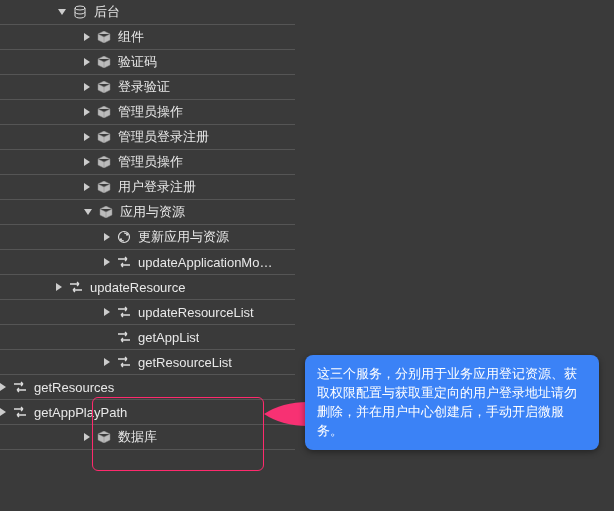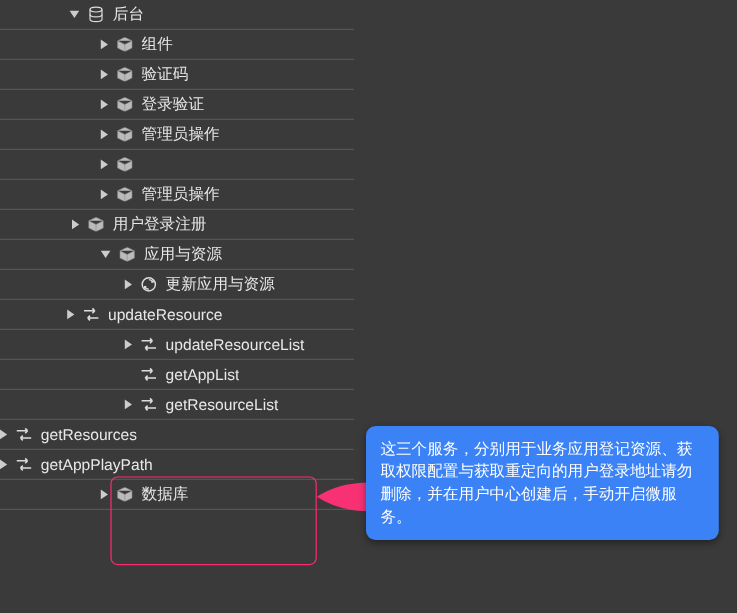--- a/index.html
+++ b/index.html
@@ -150,31 +150,32 @@
       </span>
     <span class="label">管理员操作</span>
   </div>
   <div class="row" style="padding-left:84px">
     <span class="arrow right"></span>
     <span class="icon">
         <svg width="14" height="12" viewBox="0 0 14 12">
           <path d="M1 3 L7 0 L13 3 L13 9 L7 12 L1 9 Z M1 3 L7 6 L13 3 M7 6 L7 12" fill="#bbb" stroke="#888" stroke-width="0.5"></path>
         </svg>
       </span>
+    <span class="label">管理员登录注册</span>
   </div>
   <div class="row" style="padding-left:84px">
     <span class="arrow right"></span>
     <span class="icon">
         <svg width="14" height="12" viewBox="0 0 14 12">
           <path d="M1 3 L7 0 L13 3 L13 9 L7 12 L1 9 Z M1 3 L7 6 L13 3 M7 6 L7 12" fill="#bbb" stroke="#888" stroke-width="0.5"></path>
         </svg>
       </span>
     <span class="label">管理员操作</span>
   </div>
-  <div class="row" style="padding-left:60px">
+  <div class="row" style="padding-left:84px">
     <span class="arrow right"></span>
     <span class="icon">
         <svg width="14" height="12" viewBox="0 0 14 12">
           <path d="M1 3 L7 0 L13 3 L13 9 L7 12 L1 9 Z M1 3 L7 6 L13 3 M7 6 L7 12" fill="#bbb" stroke="#888" stroke-width="0.5"></path>
         </svg>
       </span>
     <span class="label">用户登录注册</span>
   </div>
 
   <div class="row" style="padding-left:84px">
@@ -192,20 +193,29 @@
     <span class="icon">
         <svg width="14" height="14" viewBox="0 0 14 14">
           <circle cx="7" cy="7" r="5.5" fill="none" stroke="#ddd" stroke-width="1.2"></circle>
           <path d="M7 3a4 4 0 0 1 3.5 2M7 11a4 4 0 0 1-3.5-2" fill="none" stroke="#ddd" stroke-width="1.2"></path>
           <path d="M9 5l1.5 0l0-1.5M5 9l-1.5 0l0 1.5" stroke="#ddd" stroke-width="1.2" fill="none"></path>
         </svg>
       </span>
     <span class="label">更新应用与资源</span>
   </div>
 
+  <div class="row" style="padding-left:104px">
+    <span class="arrow right"></span>
+    <span class="icon">
+        <svg width="14" height="12" viewBox="0 0 14 12">
+          <path d="M1 3h9M10 3l-2-2M10 3l-2 2 M13 9H4M4 9l2-2M4 9l2 2" stroke="#ddd" stroke-width="1.3" fill="none"></path>
+        </svg>
+      </span>
+    <span class="label">updateApplicationMo…</span>
+  </div>
   <div class="row" style="padding-left:56px">
     <span class="arrow right"></span>
     <span class="icon">
         <svg width="14" height="12" viewBox="0 0 14 12">
           <path d="M1 3h9M10 3l-2-2M10 3l-2 2 M13 9H4M4 9l2-2M4 9l2 2" stroke="#ddd" stroke-width="1.3" fill="none"></path>
         </svg>
       </span>
     <span class="label">updateResource</span>
   </div>
   <div class="row" style="padding-left:104px">

